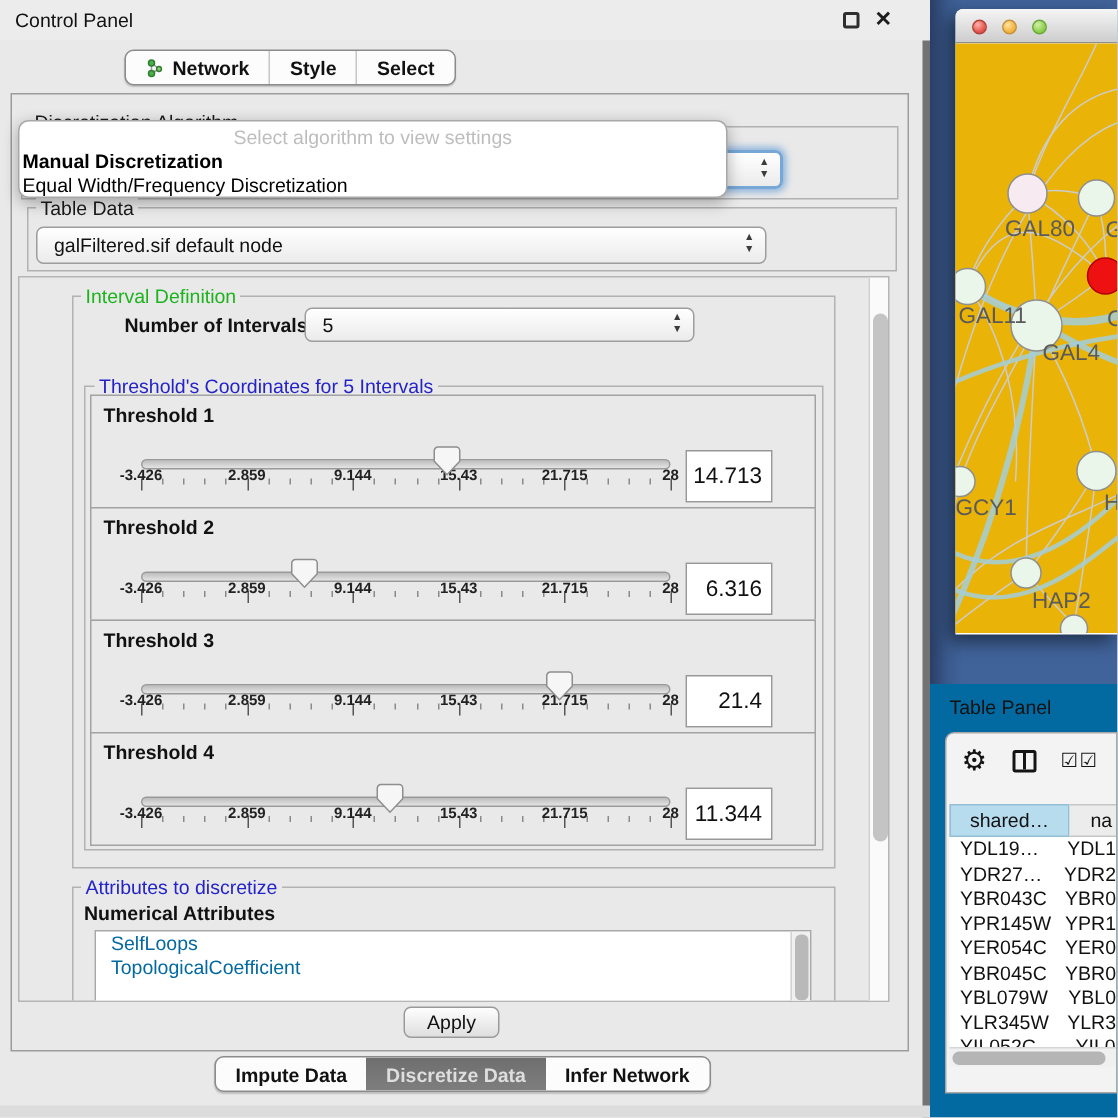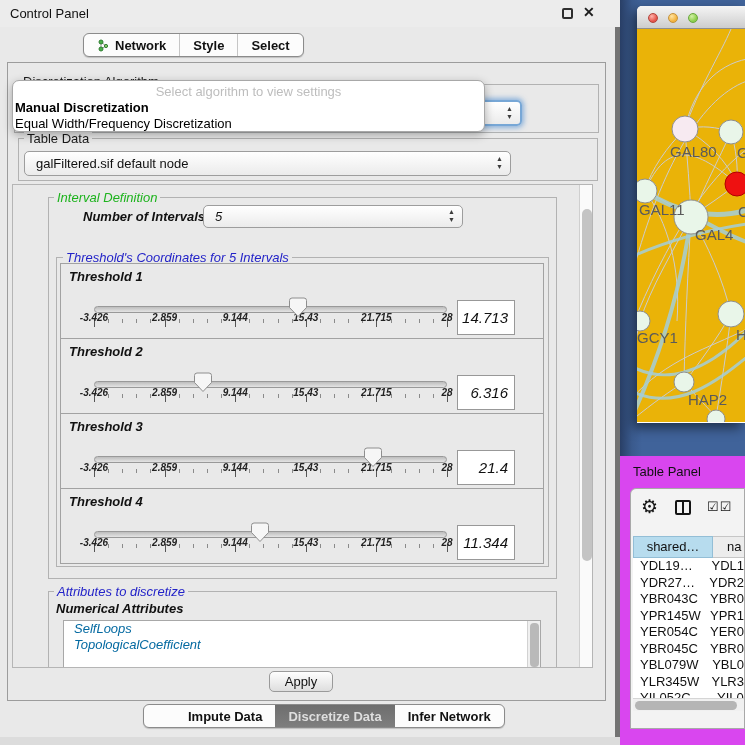--- a/index.html
+++ b/index.html
@@ -19,21 +19,21 @@
   .seg-bar { position:absolute; display:flex; height:24px; background:#fcfcfc;
     border:1px solid #8b8b8b; border-radius:6px; overflow:hidden;
     box-shadow:0 1px 1px rgba(0,0,0,.18); }
   .seg { display:flex; align-items:center; padding:0 13px; font-size:13px; font-weight:bold;
     color:#111; border-left:1px solid #c6c6c6; cursor:default; white-space:nowrap; }
   .seg:first-child { border-left:none; }
   .seg.active { background:linear-gradient(#6e6e6e,#7e7e7e); color:#dedede; border-left:none; }
   .seg.active + .seg { border-left:none; }
   .net-ico { margin-right:5px; display:inline-flex; }
   .top-tabs { left:83px; top:33px; }
-  .bottom-tabs { left:143px; top:704px;padding-left:31px; }
+  .bottom-tabs { left:143px; top:704px; }
 
   .main-panel { position:absolute; left:7px; top:62px; width:599px; height:639px;
     border:1px solid #9c9c9c; background:#e9e9e9; }
 
   .group { position:absolute; border:1px solid #b2b2b2; }
   .group-title { position:absolute; font-size:13px; color:#1a1a1a;
     background:#e9e9e9; padding:0 3px; white-space:nowrap; }
   .gt-green { color:#1db31d; }
   .gt-blue  { color:#2323c8; }
 
@@ -46,21 +46,21 @@
 
   .algo-popup { position:absolute; left:12px; top:80px; width:473px; height:52px;
     background:#fff; border:1px solid #a8a8a8; border-radius:7px;
     box-shadow:0 3px 10px rgba(0,0,0,.3); z-index:10; }
   .popup-hint { position:absolute; left:0; right:0; top:3px; text-align:center;
     font-size:13px; color:#bdbdbd; }
   .popup-opt { position:absolute; left:2px; font-size:13px; color:#000; white-space:nowrap; }
   .popup-opt.sel { font-weight:bold; }
 
   .viewport { position:absolute; left:12px; top:184px; width:581px; height:484px;
-    border:1px solid #b5b5b5; overflow:hidden; background:#e9e9e9;font-style:italic; }
+    border:1px solid #b5b5b5; overflow:hidden; background:#e9e9e9; }
   .vp-scroll { position:absolute; left:566px; top:0; width:15px; height:484px;
     background:#fafafa; border-left:1px solid #cfcfcf; }
   .vp-thumb { position:absolute; left:2px; top:24px; width:10px; height:352px;
     background:#c4c4c4; border-radius:5px; }
 
   .lbl-b { position:absolute; font-size:13px; font-weight:bold; color:#111; white-space:nowrap; }
 
   .thr-box { position:absolute; left:47px; width:484px; height:76px;
     border:1px solid #a2a2a2; background:#e9e9e9; }
   .thr-label { position:absolute; left:8px; top:5px; font-size:13px; font-weight:bold; color:#111; }
@@ -99,21 +99,21 @@
   .mw-titlebar { position:absolute; left:0; top:0; width:108px; height:23px;
     background:linear-gradient(#f5f5f5,#cdcdcd); border-bottom:1px solid #8f8f8f;
     border-radius:5px 0 0 0; }
   .light { position:absolute; top:7px; width:10px; height:10px; border-radius:50%; }
   .light.red { left:11px; background:radial-gradient(circle at 35% 30%,#ffb3ac,#e4544a 65%); border:1px solid #b2433b; }
   .light.yellow { left:31px; background:radial-gradient(circle at 35% 30%,#ffe3a0,#f2b33e 65%); border:1px solid #c6923a; }
   .light.green { left:51px; background:radial-gradient(circle at 35% 30%,#d2f0a5,#8cce4c 65%); border:1px solid #6aa83d; }
   .mw-canvas { position:absolute; left:0; top:23px; width:108px; height:393px;
     background:#eab308; overflow:hidden; }
 
-  .table-area { position:absolute; left:0; top:456px; width:125px; height:289px; background:#d946ef; }
+  .table-area { position:absolute; left:0; top:456px; width:125px; height:289px; background:#0369a1; }
   .tp-title { position:absolute; left:13px; top:8px; font-size:13px; color:#111; }
   .tp-card { position:absolute; left:10px; top:32px; width:115px; height:241px;
     background:#f3f3f3; border:1px solid #a8a8a8; border-radius:6px 0 0 0; overflow:hidden; }
   .gear-icon { position:absolute; left:10px; top:6px; font-size:19px; color:#141414; }
   .cols-icon { position:absolute; left:44px; top:11px; width:16px; height:15px;
     border:2px solid #141414; border-radius:2px; }
   .cols-icon::after { content:""; position:absolute; left:5px; top:0; width:2px; height:11px; background:#141414; }
   .checks-icon { position:absolute; left:76px; top:10px; font-size:13px; color:#141414; letter-spacing:1px; }
   .tp-header { position:absolute; left:2px; top:47px; right:0; height:22px; display:flex; }
   .th1 { width:80px; background:#b7dcee; border:1px solid #93bed6; font-size:13px;

